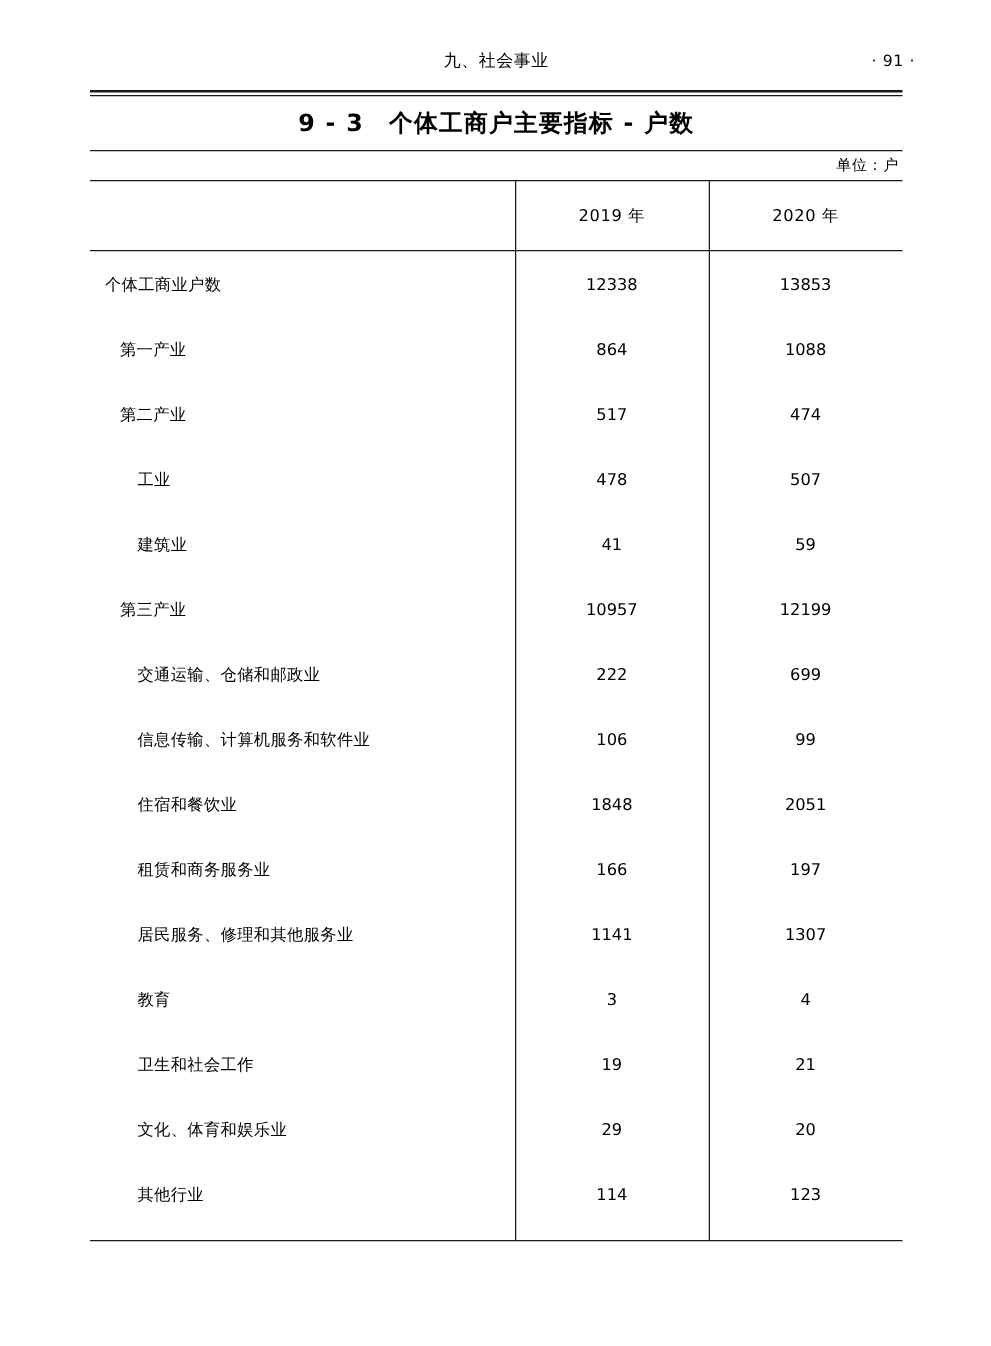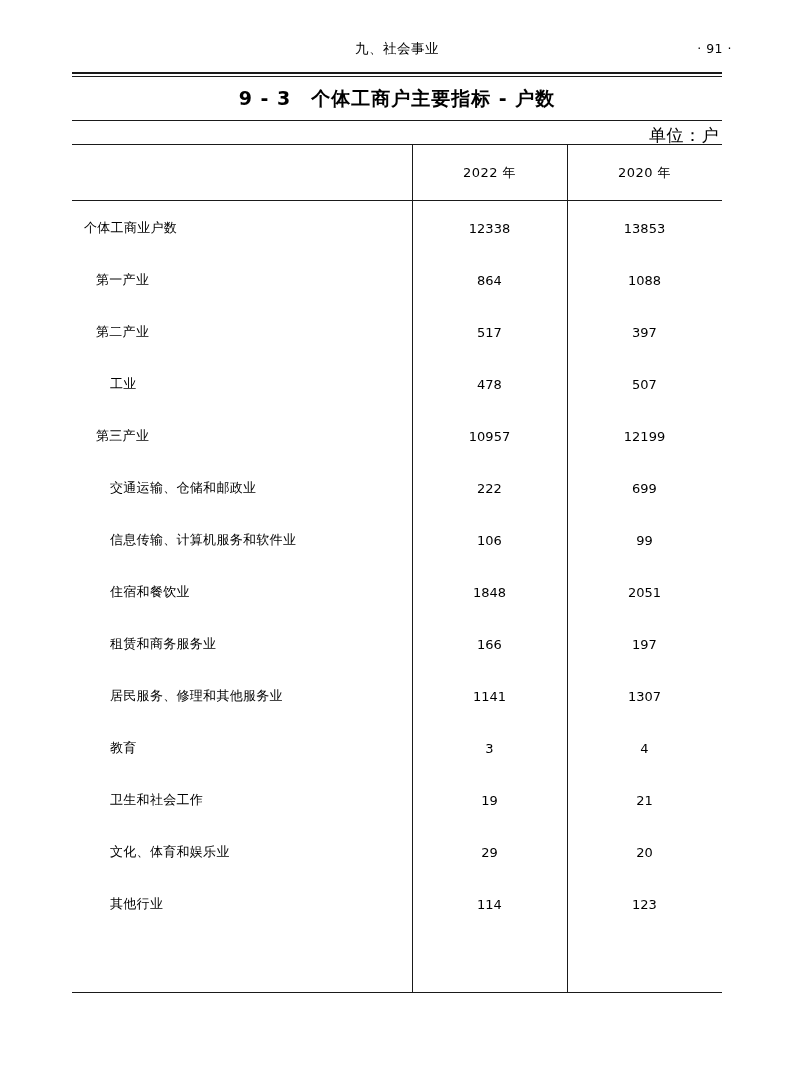--- a/index.html
+++ b/index.html
@@ -89,21 +89,21 @@
     text-align: center;
     font-size: 19px;
     font-weight: bold;
     letter-spacing: 1px;
     font-family: "DejaVu Sans", "Liberation Sans", sans-serif;
   }
   .unit {
     position: absolute;
     right: 74px;
     top: 124px;
-    font-size: 17px;
+    font-size: 12px;
     letter-spacing: 0.5px;
   }
 
   
   .table-wrap {
     position: absolute;
     left: 72px;
     top: 144px;
     width: 650px;
     height: 848px;
@@ -185,46 +185,51 @@
 
     <table class="data">
       <colgroup>
         <col class="c-label">
         <col class="c-v1">
         <col class="c-v2">
       </colgroup>
       <thead>
         <tr class="blank-head">
           <th></th>
-          <th>2022 年</th>
+          <th>2019 年</th>
           <th>2020 年</th>
         </tr>
       </thead>
       <tbody id="tbody">
           <tr>
             <td class="label ind0">个体工商业户数</td>
             <td class="value">12338</td>
             <td class="value">13853</td>
           </tr>
           <tr>
             <td class="label ind1">第一产业</td>
             <td class="value">864</td>
             <td class="value">1088</td>
           </tr>
           <tr>
             <td class="label ind1">第二产业</td>
             <td class="value">517</td>
-            <td class="value">397</td>
+            <td class="value">474</td>
           </tr>
           <tr>
             <td class="label ind2">工业</td>
             <td class="value">478</td>
             <td class="value">507</td>
           </tr>
           <tr>
+            <td class="label ind2">建筑业</td>
+            <td class="value">41</td>
+            <td class="value">59</td>
+          </tr>
+          <tr>
             <td class="label ind1">第三产业</td>
             <td class="value">10957</td>
             <td class="value">12199</td>
           </tr>
           <tr>
             <td class="label ind2">交通运输、仓储和邮政业</td>
             <td class="value">222</td>
             <td class="value">699</td>
           </tr>
           <tr>

